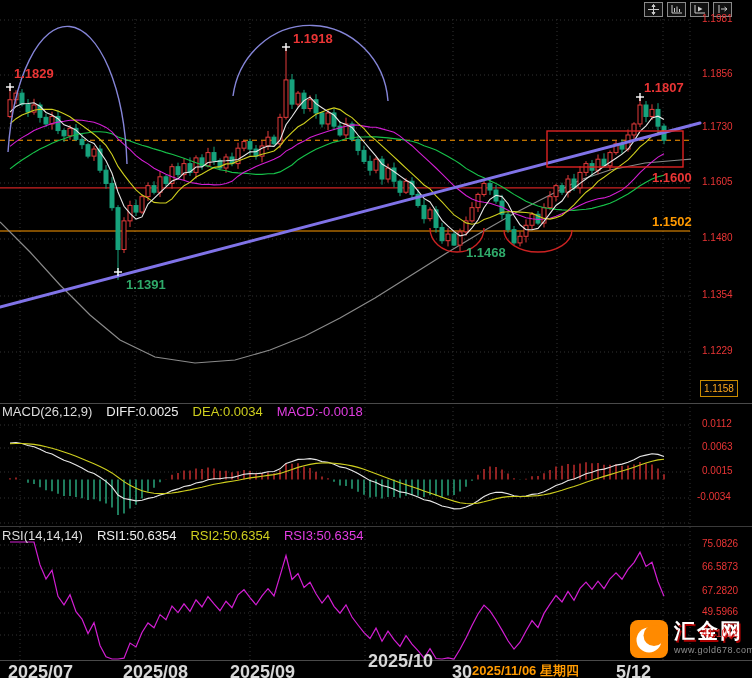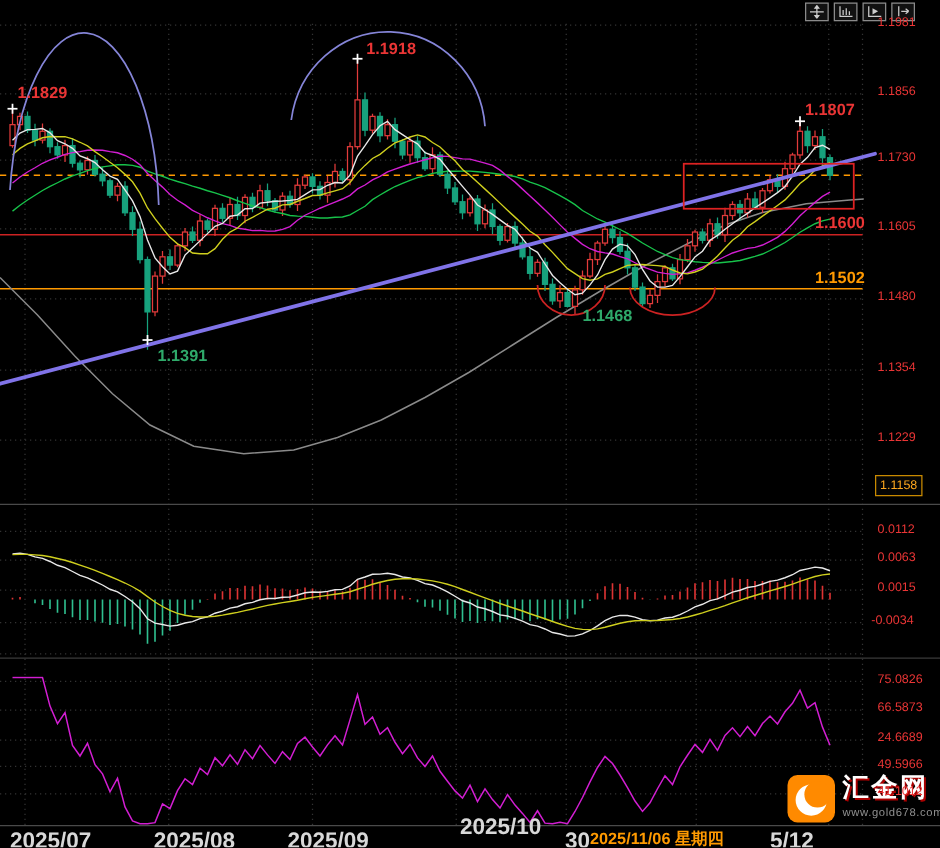--- a/index.html
+++ b/index.html
@@ -459,21 +459,33 @@
         </svg>
     </button>
     <button class="tbtn">
       <svg width="13" height="11">
           <path d="M3 1 V9" stroke="#ccc"></path>
           <path d="M5 5 H11 M11 5 l-2.5 -2 M11 5 l-2.5 2" stroke="#ccc" fill="none"></path>
         </svg>
     </button>
   </div>
 
-
+  <div class="ph" style="left:2px;top:404px;">
+    <span style="color:#ddd;">MACD(26,12,9)</span>
+    <span style="color:#eee;">DIFF:0.0025</span>
+    <span style="color:#cfcf1e;">DEA:0.0034</span>
+    <span style="color:#e23de2;">MACD:-0.0018</span>
+  </div>
+
+  <div class="ph" style="left:2px;top:528px;">
+    <span style="color:#ddd;">RSI(14,14,14)</span>
+    <span style="color:#eee;">RSI1:50.6354</span>
+    <span style="color:#cfcf1e;">RSI2:50.6354</span>
+    <span style="color:#e23de2;">RSI3:50.6354</span>
+  </div>
 
   <div class="tick box" style="left:700px;top:380px;">1.1158</div>
 
   <div class="xdate" style="left: 472px;">2025/11/06 星期四</div>
   <div class="month" style="left: 616px;">5/12</div>
 
   <div class="wm">
     <div class="wm-ico">
       <svg width="38" height="38">
         <circle cx="19" cy="20" r="12.5" fill="#fff"></circle>
@@ -491,21 +503,21 @@
     <div class="tick" style="left: 702px; top: 176px;">1.1605</div>
     <div class="tick" style="left: 702px; top: 232px;">1.1480</div>
     <div class="tick" style="left: 702px; top: 289px;">1.1354</div>
     <div class="tick" style="left: 702px; top: 345px;">1.1229</div>
     <div class="tick" style="left: 702px; top: 418px;">0.0112</div>
     <div class="tick" style="left: 702px; top: 441px;">0.0063</div>
     <div class="tick" style="left: 702px; top: 465px;">0.0015</div>
     <div class="tick" style="left: 697px; top: 491px;">-0.0034</div>
     <div class="tick" style="left: 702px; top: 538px;">75.0826</div>
     <div class="tick" style="left: 702px; top: 561px;">66.5873</div>
-    <div class="tick" style="left: 702px; top: 585px;">24.6689</div>
+    <div class="tick" style="left: 702px; top: 585px;">67.2820</div>
     <div class="tick" style="left: 702px; top: 606px;">49.5966</div>
     <div class="tick" style="left: 702px; top: 628px;">41.1012</div>
     <div class="month" style="left: 8px; top: 662px;">2025/07</div>
     <div class="month" style="left: 123px; top: 662px;">2025/08</div>
     <div class="month" style="left: 230px; top: 662px;">2025/09</div>
     <div class="month" style="left: 340px; top: 651px; margin-left: 28px;">2025/10</div>
     <div class="month" style="left: 452px; top: 662px;">30</div>
     <div class="plabel" style="left: 14px; top: 66px; color: rgb(234, 53, 53);">1.1829</div>
     <div class="plabel" style="left: 293px; top: 31px; color: rgb(234, 53, 53);">1.1918</div>
     <div class="plabel" style="left: 644px; top: 80px; color: rgb(234, 53, 53);">1.1807</div>

